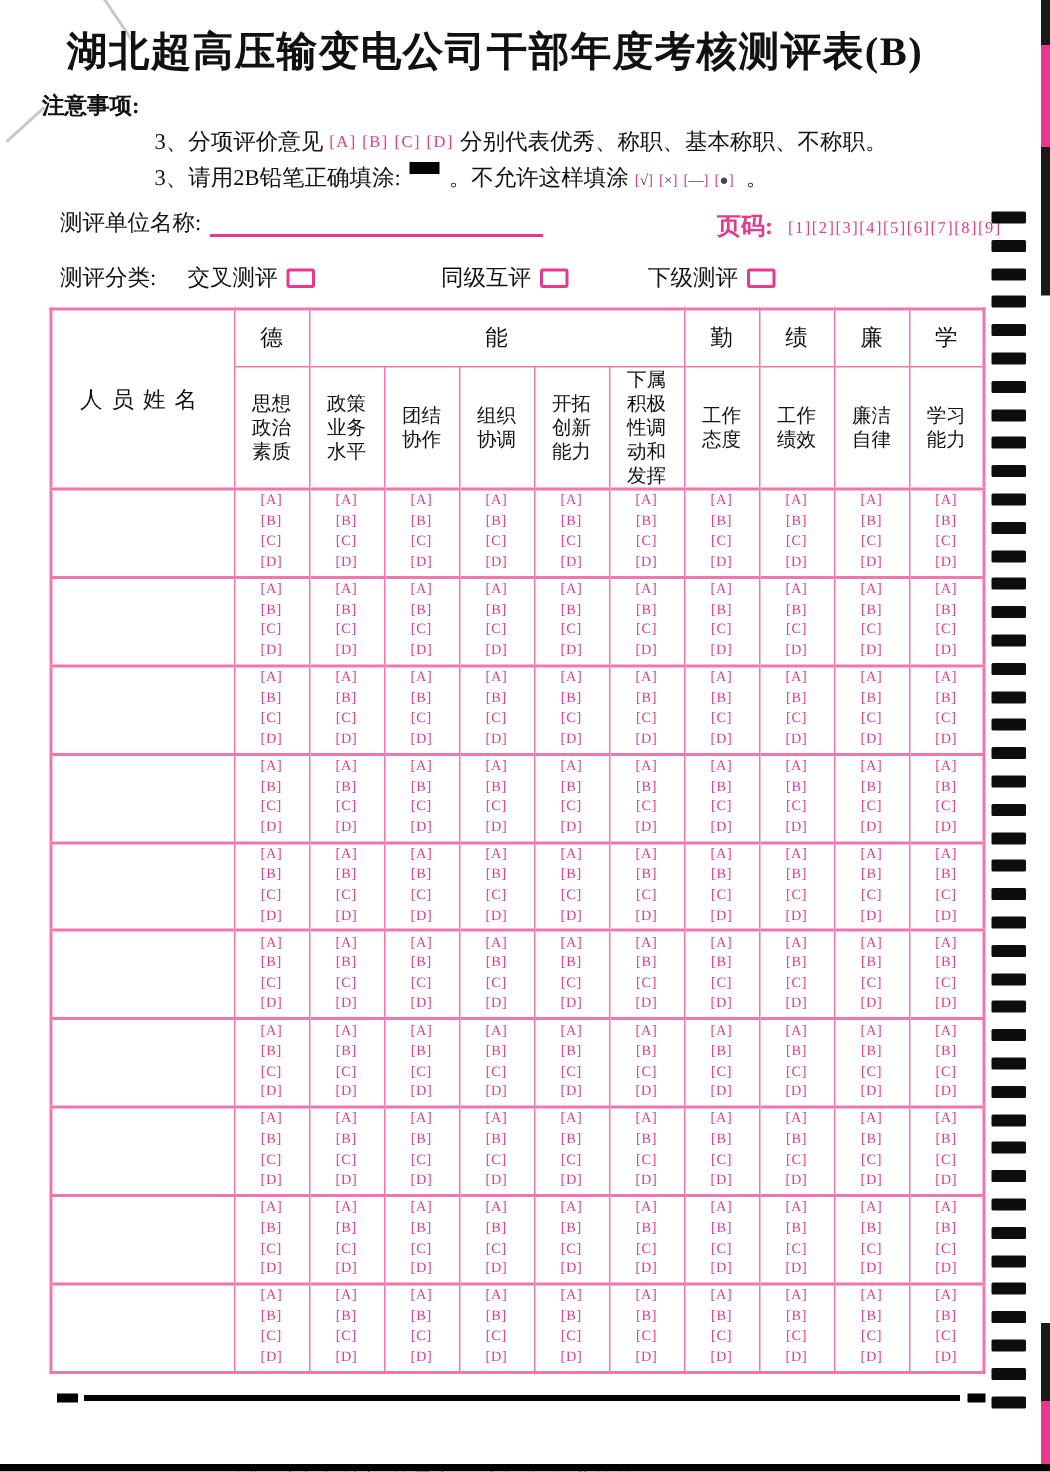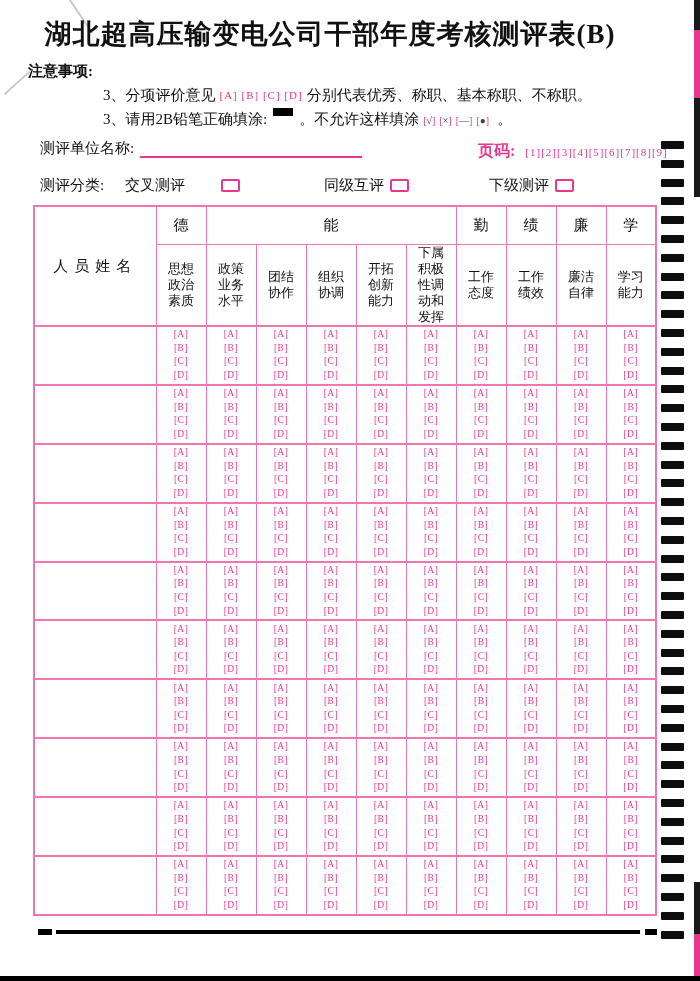--- a/index.html
+++ b/index.html
@@ -41,23 +41,23 @@
     display:inline-block;width:222px;height:18px;
     border-bottom:2px solid var(--pink);margin-left:6px;vertical-align:bottom;
   }
   .pageno{position:absolute;left:478px;top:141px;display:flex;align-items:center;}
   .pageno-label{color:var(--pink);font-weight:700;font-size:16px;}
   .pageno-opts{color:var(--pink);font-size:11px;margin-left:10px;letter-spacing:1px;}
   
   .cat-row{position:absolute;left:40px;top:176px;font-size:15px;display:flex;align-items:center;white-space:nowrap;}
   .cat-label{width:85px;flex:0 0 85px;}
   .cat-item{display:inline-flex;align-items:center;}
-  .cat-0{margin-left:0px;gap:30px;}
+  .cat-0{margin-left:0px;}
   .cat-1{margin-left:84px;}
-  .cat-2{margin-left:80px;}
+  .cat-2{margin-left:53px;}
   .cat-box{
     display:inline-block;width:15px;height:9px;margin-left:6px;
     border:2px solid var(--pink);border-radius:2px;background:#fff;
   }
   
   .tbl-wrap{position:absolute;left:33px;top:205px;}
   table{border-collapse:collapse;table-layout:fixed;width:624px;border:2px solid var(--pink-border);}
   th,td{border:1px solid var(--pink-border);padding:0;text-align:center;vertical-align:middle;font-weight:400;}
   .c-name{width:122px;}
   .c-opt{width:50px;}

